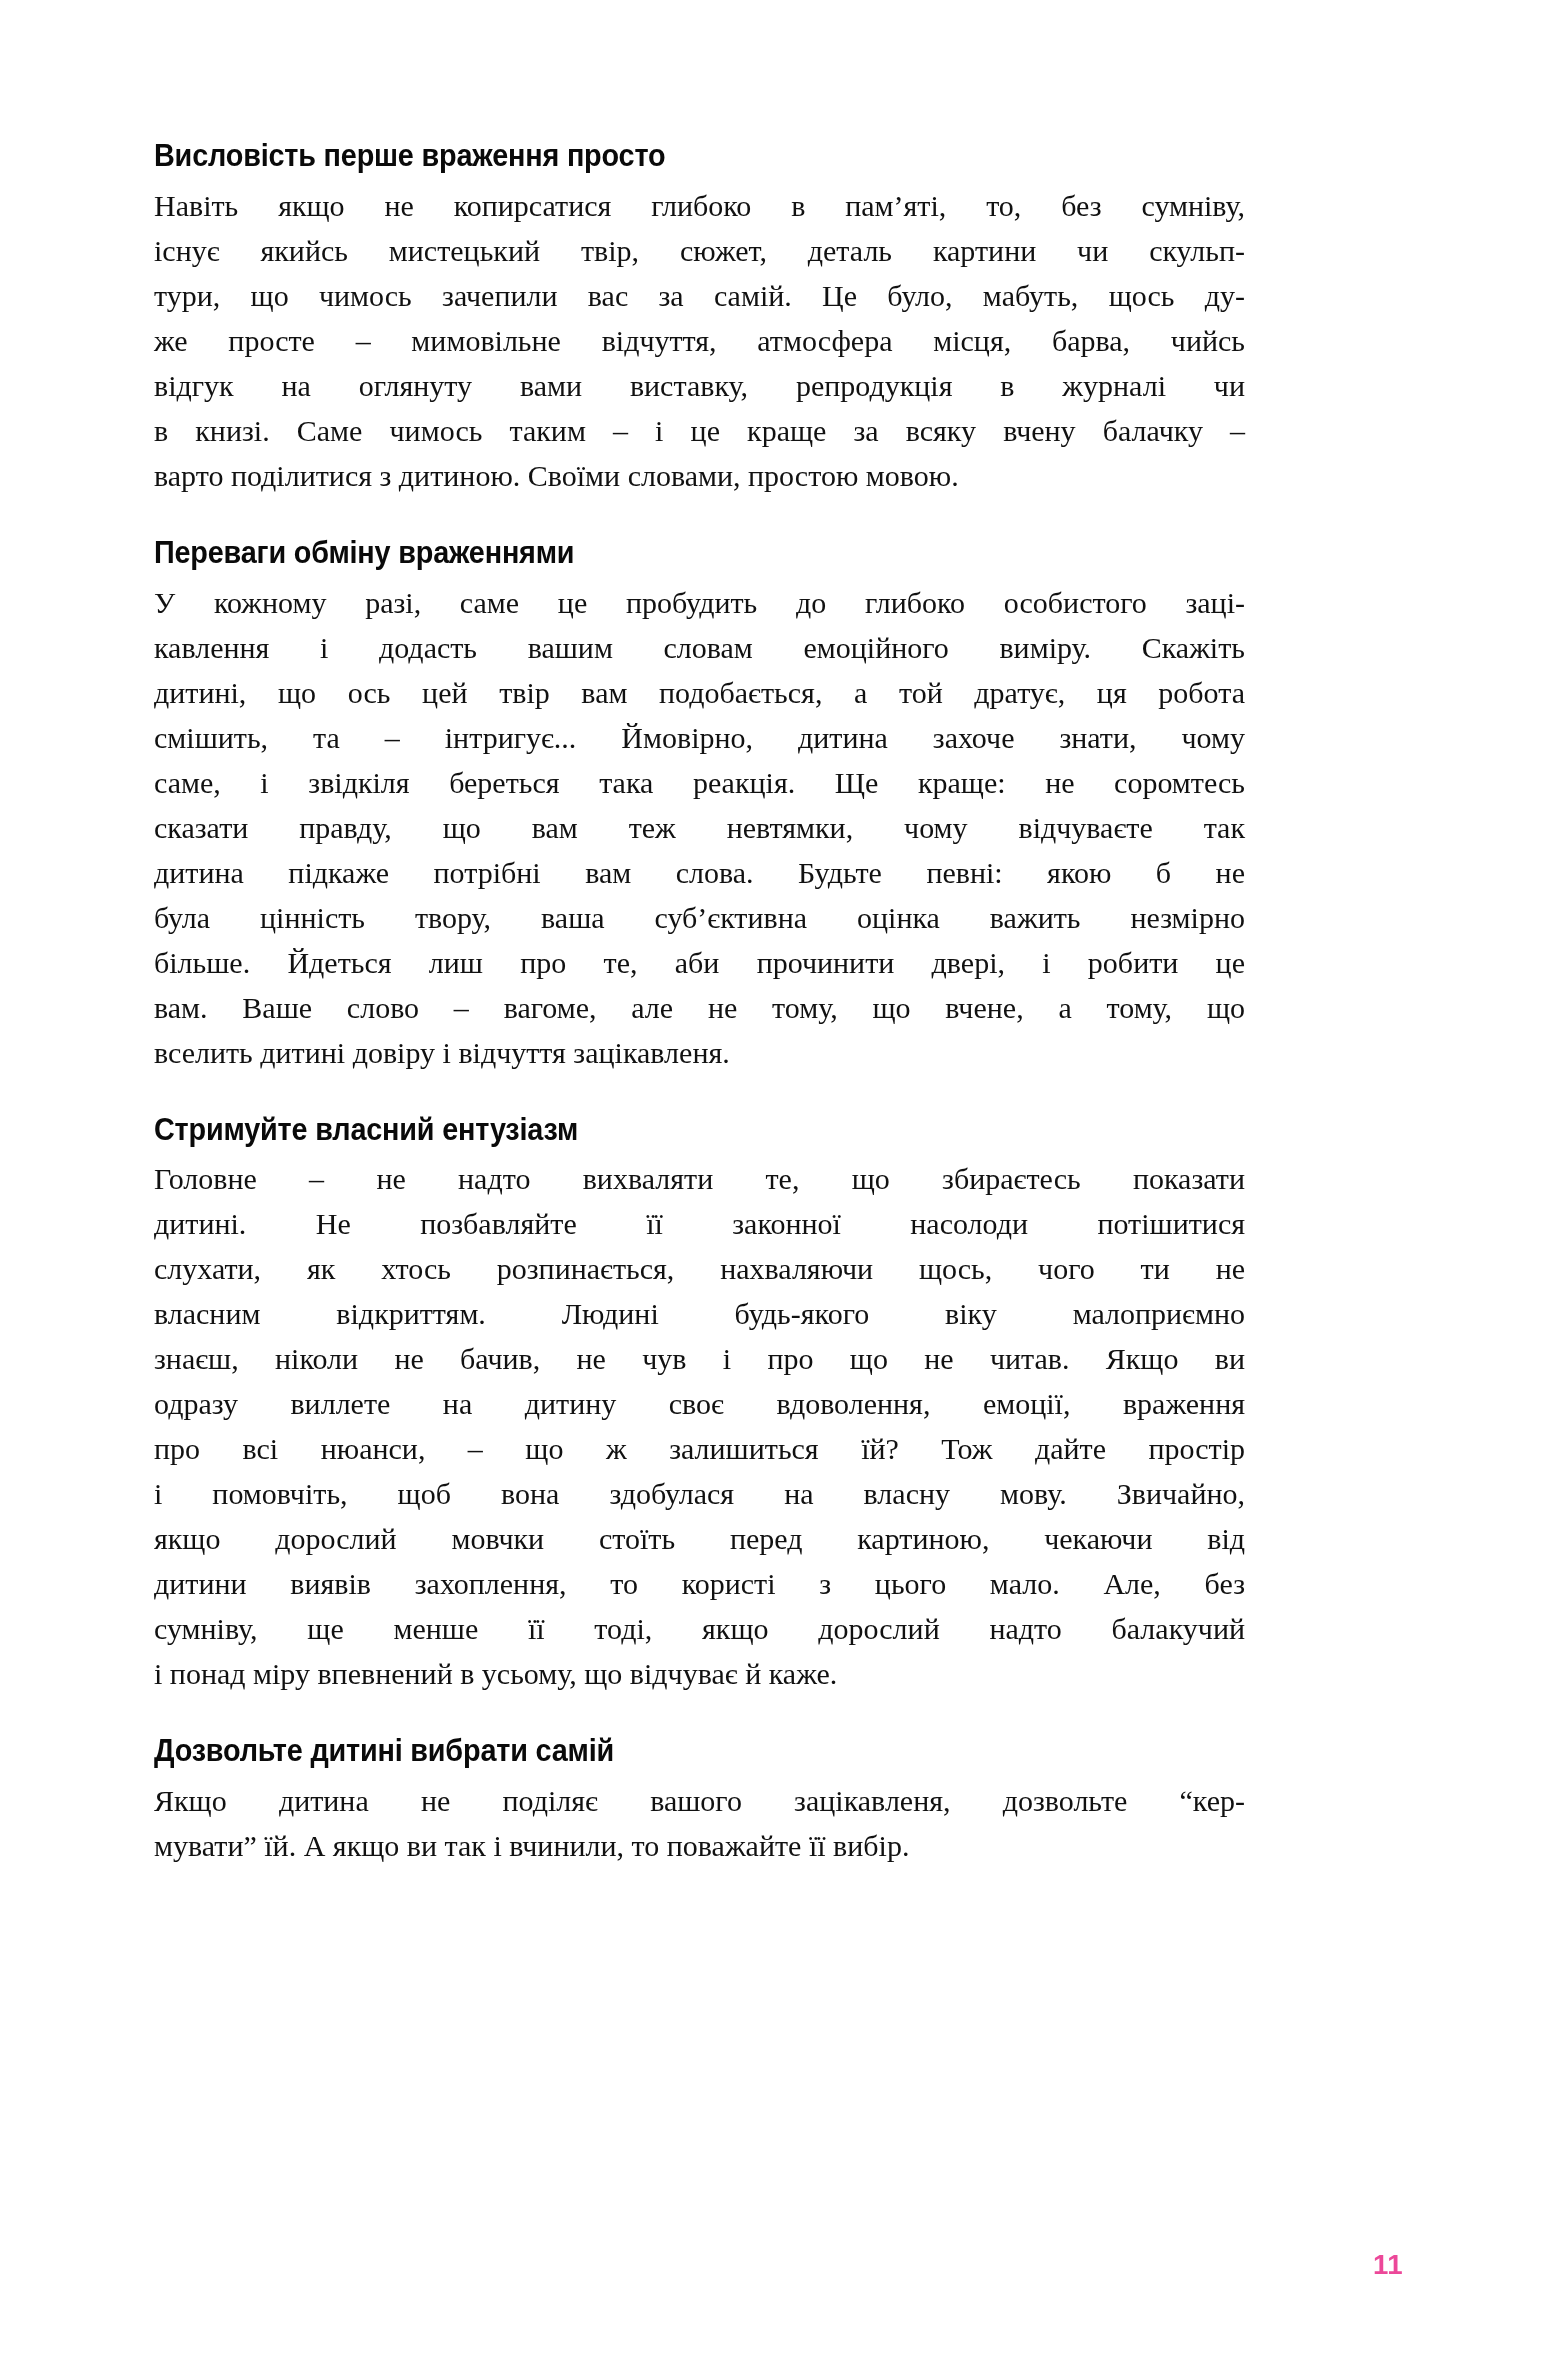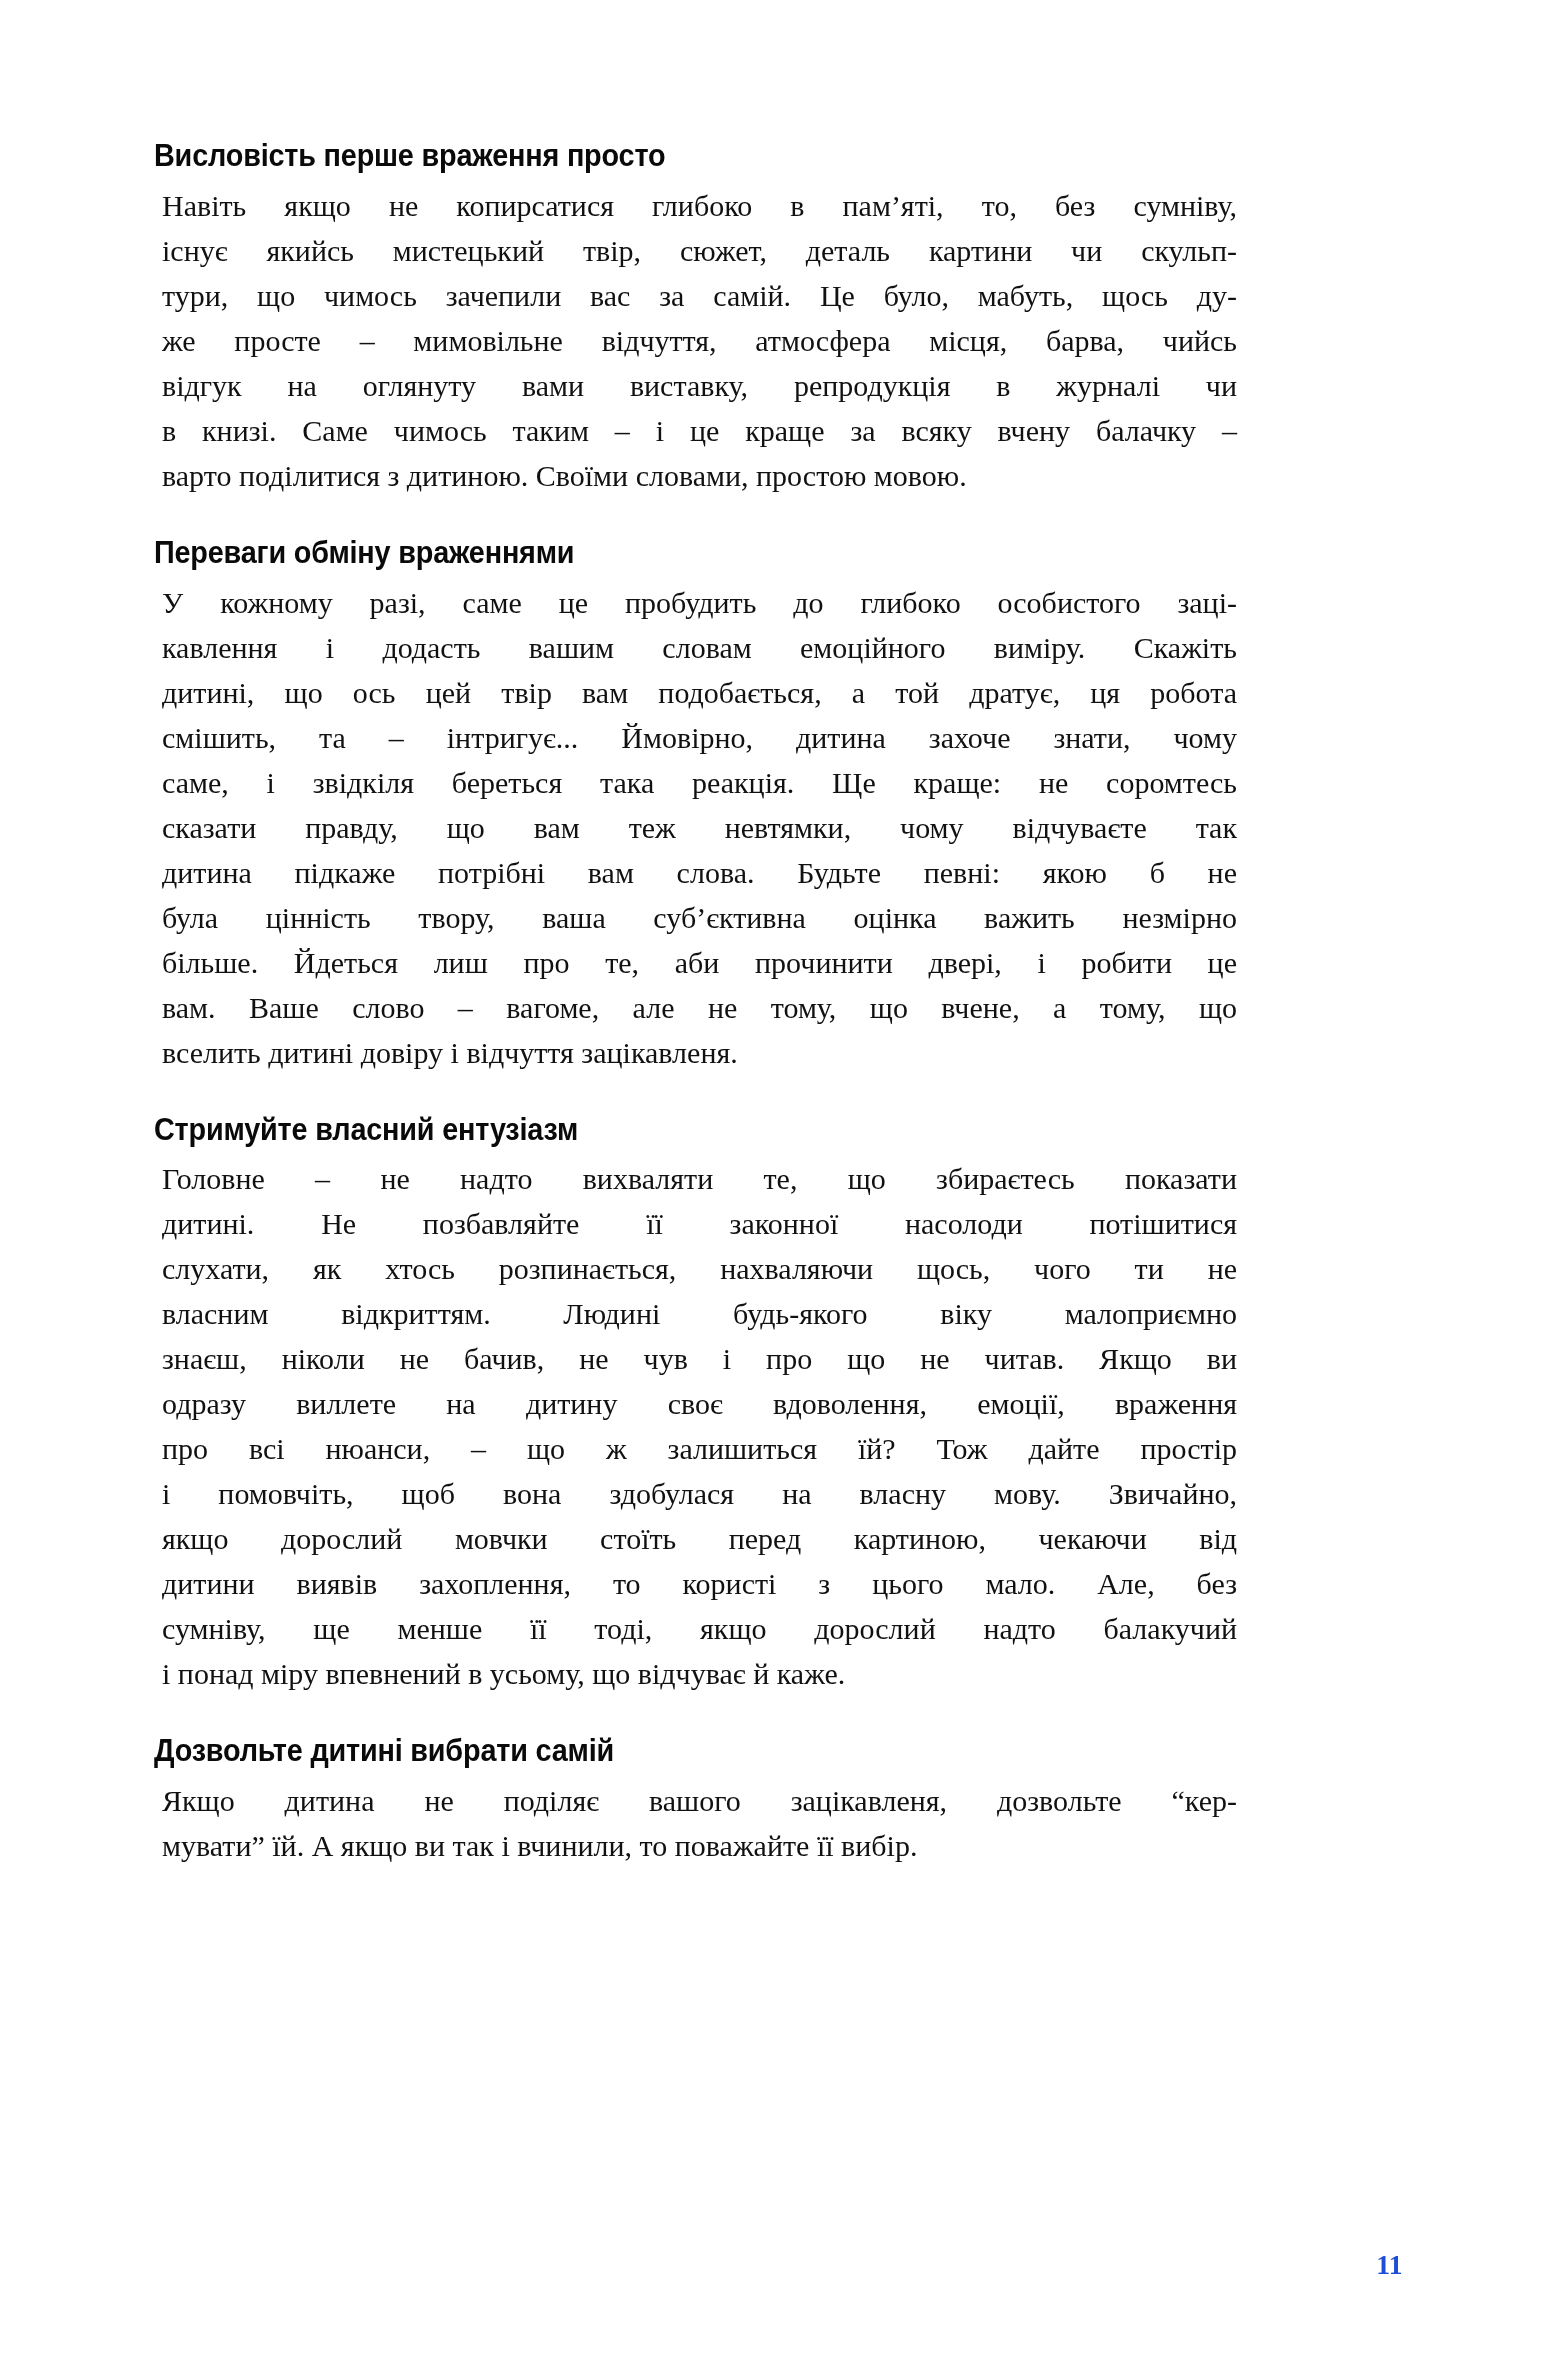--- a/index.html
+++ b/index.html
@@ -45,44 +45,44 @@
     white-space: nowrap;
   }
 
   .section-body {
     font-family: "Liberation Serif", "DejaVu Serif", serif;
     font-size: 30px;
     line-height: 45px;
     color: #111111;
     text-align: justify;
     text-justify: inter-word;
-    margin: 8px;
+    margin: 0;
     hyphens: manual;
     -webkit-hyphens: manual;
   }
 
   
   .line {
     display: block;
     text-align: justify;
     text-align-last: justify;
     white-space: pre-wrap;
   }
   .line.last {
     text-align-last: left;
   }
 
   .page-number {
     position: absolute;
     right: 154px;
     bottom: 96px;
-    font-family: Liberation Serif, serif;
+    font-family: Liberation Sans, sans-serif;
     font-weight: 700;
     font-size: 27.6px;
-    color: #1d4ed8;
+    color: #ec4899;
     letter-spacing: 0.4px;
     margin-left: 48px;
   }
 </style>
 </head>
 <body>
 
 <div class="page">
 
   <div class="text-column">

